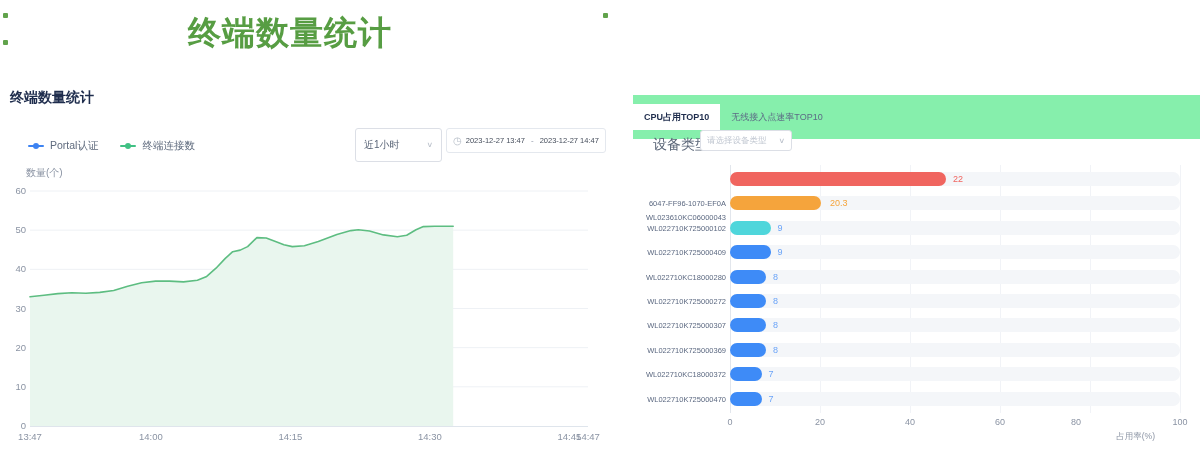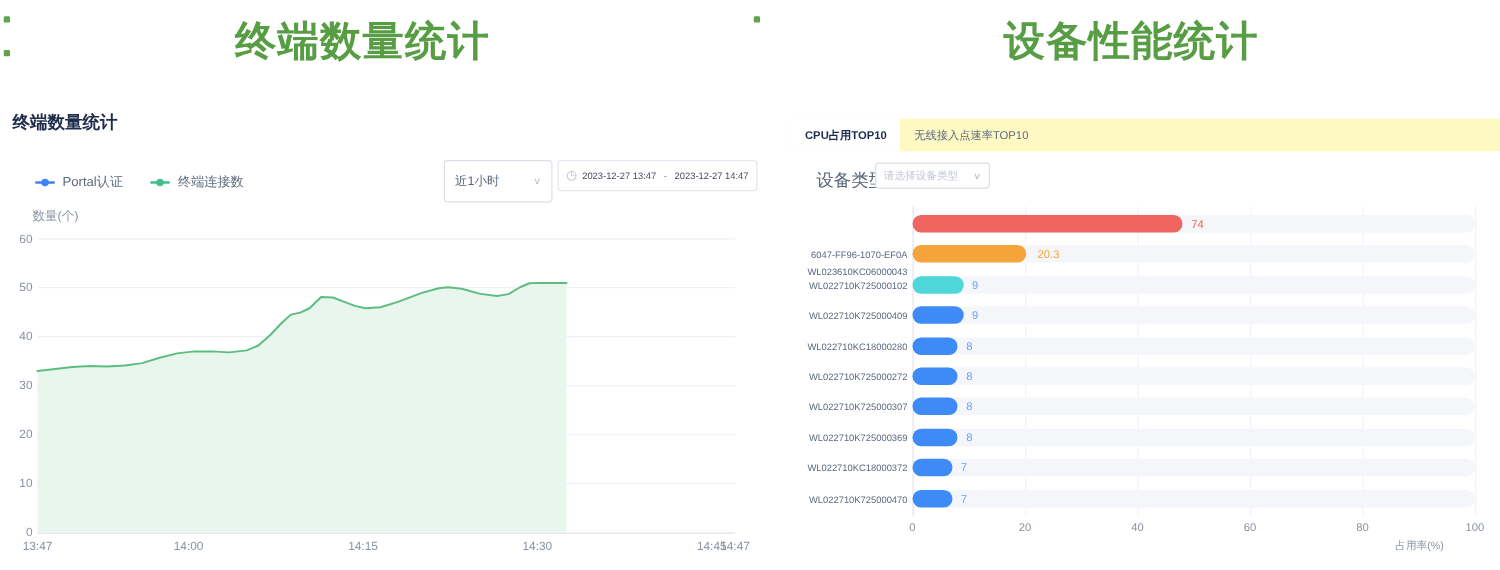--- a/index.html
+++ b/index.html
@@ -28,22 +28,22 @@
     padding:0 6px;background:#fff;cursor:pointer;white-space:nowrap;}
   .date-box .d{font-size:7.5px;color:#454d5b;}
   .date-box .sep{font-size:8px;color:#8a93a3;margin:0 2px;}
   .clock{font-size:10px;color:#b8bfc9;line-height:1;}
 
   .ylabel{position:absolute;left:26px;top:166px;font-size:10px;color:#8a93a3;}
   #line-chart{position:absolute;left:0;top:160px;}
   #line-chart text{font-family:"Liberation Sans",sans-serif;}
 
   
-  .tabbar{position:absolute;left:633px;top:95px;width:567px;height:26px;background:#fef9c3;
-    display:flex;align-items:flex-end;}
+  .tabbar{position:absolute;left:633px;top:95px;width:567px;height:44px;background:#86efac;
+    display:flex;align-items:center;}
   .tab{font-size:9px;line-height:26px;padding:0 11px;color:#5c6b85;cursor:pointer;}
   .tab.active{background:#fff;color:#1f2d4d;font-weight:bold;}
 
   .filter-label{position:absolute;left:653px;top:136px;font-size:14px;color:#5b6678;}
   .filter-select{position:absolute;left:700px;top:130px;width:92px;height:21px;box-sizing:border-box;
     border:1px solid #dcdfe6;border-radius:3px;background:#fff;display:flex;align-items:center;
     justify-content:space-between;padding:0 6px;cursor:pointer;}
   .filter-select .ph{font-size:8.5px;color:#c1c7d1;}
 
   #bar-chart{position:absolute;left:633px;top:160px;width:567px;height:296px;}
@@ -59,21 +59,20 @@
 </head>
 <body>
 
 <div id="root">
 
   <span class="bullet" style="left: 3px; top: 13px; background: rgb(97, 163, 76);"></span>
   <span class="bullet" style="left: 3px; top: 40px; background: rgb(97, 163, 76);"></span>
   <span class="bullet" style="left: 603px; top: 13px; background: rgb(97, 163, 76);"></span>
 
   <div class="big-heading" style="left: 0px; width: 580px; color: rgb(87, 157, 67);">终端数量统计</div>
-  <div class="big-heading" style="left: 620px; width: 570px; color: rgb(87, 157, 67);">设备性能统计</div>
 
   <div class="panel-title">终端数量统计</div>
 
   <div class="legend" id="legend">
       <div class="legend-item">
         <span class="legend-line" style="background: rgb(61, 131, 242);">
           <span class="legend-dot" style="background: rgb(61, 131, 242);"></span>
         </span>
         <span class="legend-label">Portal认证</span>
       </div>
@@ -138,27 +137,27 @@
     <div class="xlabel">占用率(%)</div>
   <div class="vgrid zero" style="left: 97px;"></div>
       <div class="x-tick" style="left: 82px;">0</div>
       <div class="vgrid" style="left: 187px;"></div>
       <div class="x-tick" style="left: 172px;">20</div>
       <div class="vgrid" style="left: 277px;"></div>
       <div class="x-tick" style="left: 262px;">40</div>
       <div class="vgrid" style="left: 367px;"></div>
       <div class="x-tick" style="left: 352px;">60</div>
       <div class="vgrid" style="left: 457px;"></div>
-      <div class="x-tick" style="left: 442px;">80</div>
+      <div class="x-tick" style="left: 428px;">80</div>
       <div class="vgrid" style="left: 547px;"></div>
       <div class="x-tick" style="left: 532px;">100</div>
       <div class="bar-label" style="top: 15px; margin-top: 38px;">WL023610KC06000043</div>
       <div class="bar-track" style="top: 12px;"></div>
       <div class="bar-fill" style="top: 12px; width: 216px; background: rgb(240, 101, 95);"></div>
-      <div class="bar-value" style="top: 14px; left: 320px; color: rgb(240, 101, 95);">74</div>
+      <div class="bar-value" style="top: 14px; left: 320px; color: rgb(240, 101, 95);">22</div>
       <div class="bar-label" style="top: 39.4px;">6047-FF96-1070-EF0A</div>
       <div class="bar-track" style="top: 36.4px;"></div>
       <div class="bar-fill" style="top: 36.4px; width: 91.35px; background: rgb(245, 164, 60);"></div>
       <div class="bar-value" style="top: 38.4px; left: 197px; color: rgb(245, 164, 60);">20.3</div>
       <div class="bar-label" style="top: 63.8px;">WL022710K725000102</div>
       <div class="bar-track" style="top: 60.8px;"></div>
       <div class="bar-fill" style="top: 60.8px; width: 40.5px; background: rgb(79, 214, 219);"></div>
       <div class="bar-value" style="top: 62.8px; left: 144.5px; color: rgb(107, 164, 248);">9</div>
       <div class="bar-label" style="top: 88.2px;">WL022710K725000409</div>
       <div class="bar-track" style="top: 85.2px;"></div>

